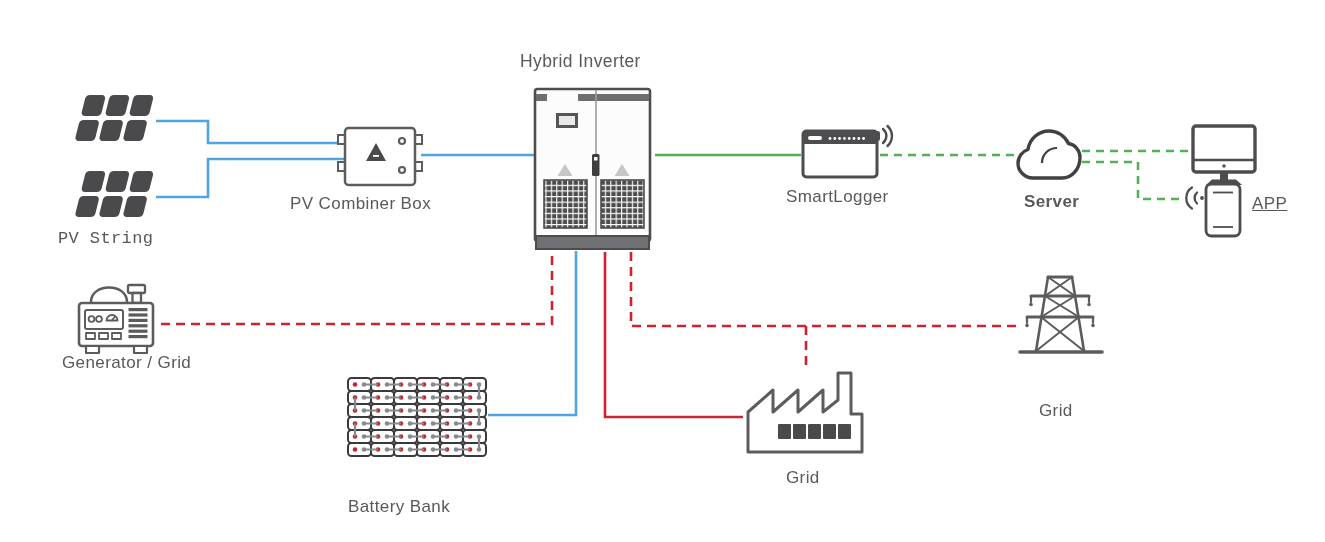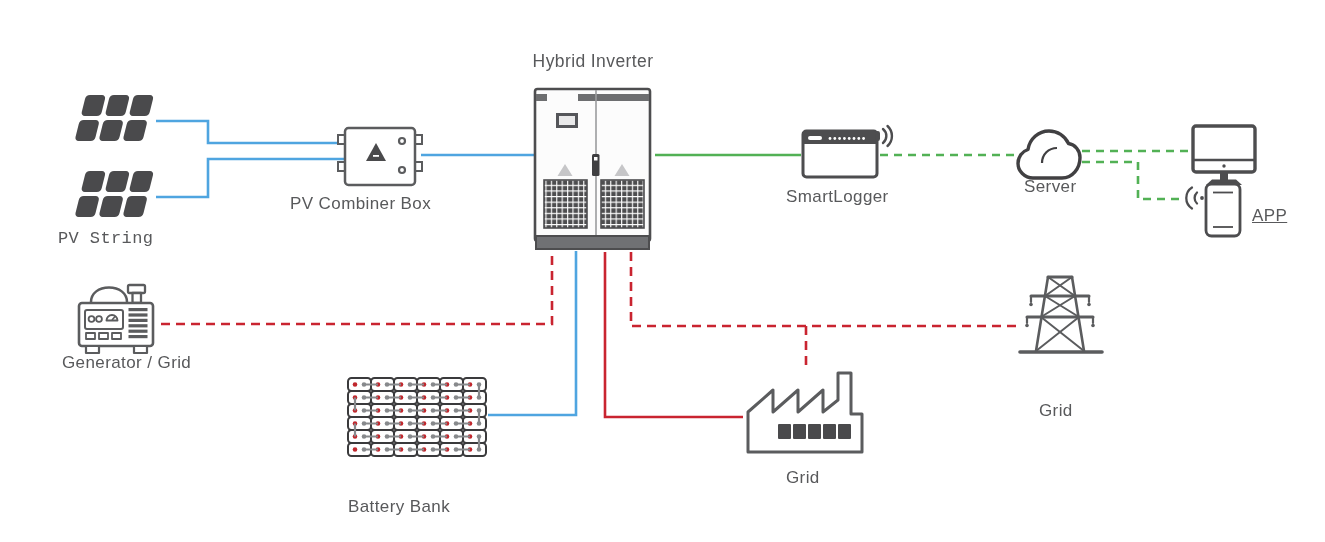--- a/index.html
+++ b/index.html
@@ -1,19 +1,19 @@
 <!DOCTYPE html>
 <html><head>
 <meta charset="utf-8">
 <style>
   html,body{margin:0;padding:0;background:#ffffff;}
   #canvas{position:relative;width:1325px;height:542px;background:#ffffff;overflow:hidden;
           font-family:"Liberation Sans",sans-serif;}
   .lbl{position:absolute;color:#58595b;font-size:17px;letter-spacing:.4px;white-space:nowrap;}
-  .lbl.center{text-align:center;}
+  .lbl.center{}
   #diagram-svg{position:absolute;left:0;top:0;}
 </style>
 </head>
 <body>
 
 <div id="canvas">
 
 <svg id="diagram-svg" width="1325" height="542" viewBox="0 0 1325 542">
   <defs>
     <pattern id="vent" width="5.4" height="5.6" patternUnits="userSpaceOnUse">
@@ -245,20 +245,20 @@
       <circle cx="1027" cy="325.5" r="1.8"></circle>
           <circle cx="1093" cy="325.5" r="1.8"></circle>
     </g>
   </g>
 </svg>
 
 <div class="lbl center" style="left:520px;top:51px;width:146px;font-size:17.5px;">Hybrid Inverter</div>
 <div class="lbl" style="left:58px;top:229px;font-family:Liberation Mono, monospace;">PV String</div>
 <div class="lbl" style="left:290px;top:194px;">PV Combiner Box</div>
 <div class="lbl" style="left:786px;top:187px;">SmartLogger</div>
-<div class="lbl" style="left:1024px;top:177px;">Server</div>
-<div class="lbl" style="left:1252px;top:206px;text-decoration:underline;">APP</div>
+<div class="lbl" style="left:1024px;top:192px;font-weight:bold;">Server</div>
+<div class="lbl" style="left:1252px;top:194px;text-decoration:underline;">APP</div>
 <div class="lbl" style="left:62px;top:353px;">Generator / Grid</div>
 <div class="lbl" style="left:348px;top:468px;margin-top:29px;">Battery Bank</div>
 <div class="lbl" style="left:786px;top:468px;">Grid</div>
 <div class="lbl" style="left:1039px;top:369px;margin-top:32px;">Grid</div>
 
 </div>
 
 </body></html>

